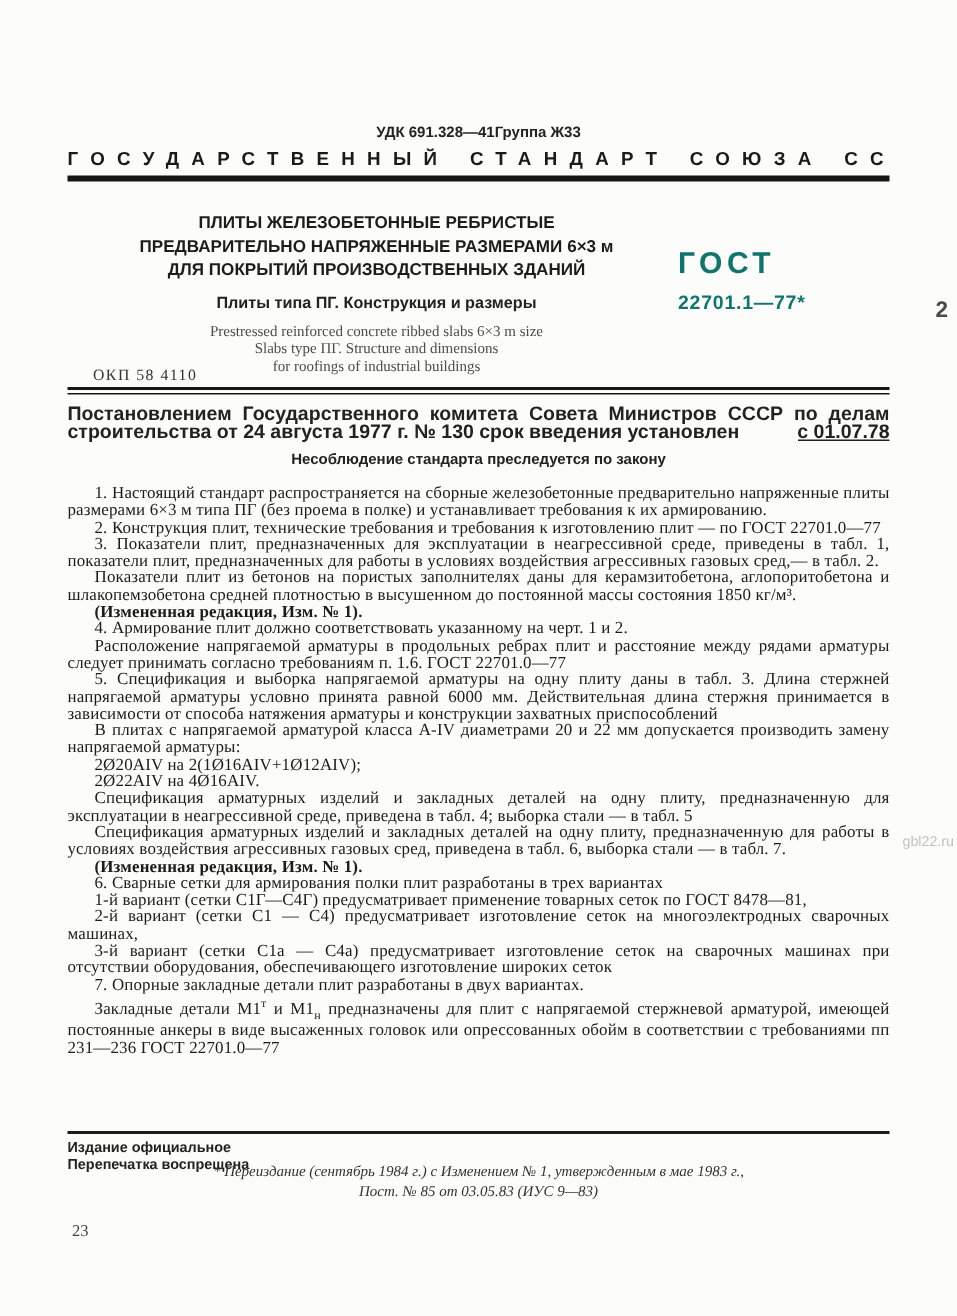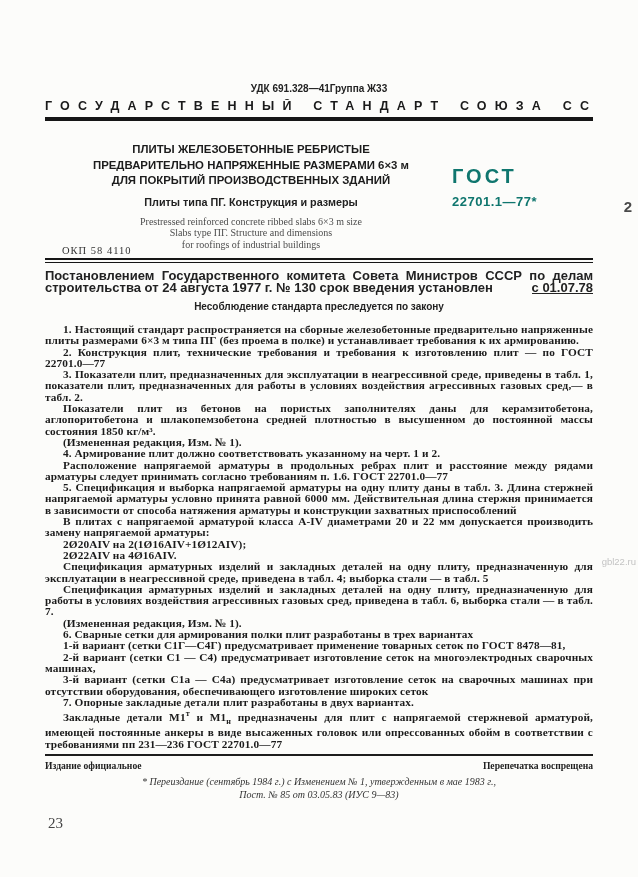--- a/index.html
+++ b/index.html
@@ -71,40 +71,41 @@
     position:absolute; top:301px; left:45px; width:548px; text-align:center;
     font-family:"Liberation Sans", sans-serif; font-weight:bold; font-size:10px;
     color:#222;
   }
   
   .body-text{
     position:absolute; top:324px; left:45px; width:548px;
     font-size:11.3px; line-height:11.3px; letter-spacing:0.1px;
     text-align:justify; color:#1b1b1b;
   }
-  .para{ text-indent:18px;font-weight:bold; }
+  .para{ text-indent:18px; }
   .para.bold-note{ font-weight:bold; }
   .para.formula{ text-align:left; }
   sup,sub{ font-size:8px; }
   
   .footer-rule{
     position:absolute; top:754px; left:45px; width:548px; height:2px; background:#1d1d1d;
   }
   .footer-row{
     position:absolute; top:760px; left:45px; width:548px;
     display:flex; justify-content:space-between;
-    font-family:Liberation Serif, serif; font-weight:bold; font-size:9.6px;
+    font-family:Liberation Sans, sans-serif; font-weight:bold; font-size:9.6px;
     color:#222;
+    flex-direction:column;
   }
   .footnote{
     position:absolute; top:776px; left:45px; width:548px; text-align:center;
     font-style:italic; font-size:10px; line-height:12.5px; color:#333;
   }
   .page-number{
-    position:absolute; top:815px; left:48px; font-size:15px; color:#444;
+    position:absolute; top:815px; left:48px; font-size:11px; color:#444;
   }
   .watermark{
     position:absolute; top:556px; right:2px;
     font-family:"Liberation Sans", sans-serif; font-size:9.5px; color:#c3c3c3;
   }
   .scan-artifact{
     position:absolute; top:198px; right:6px;
     font-family:"Liberation Sans", sans-serif; font-weight:bold; font-size:15px; color:#4a4a4a;
   }
 </style>

